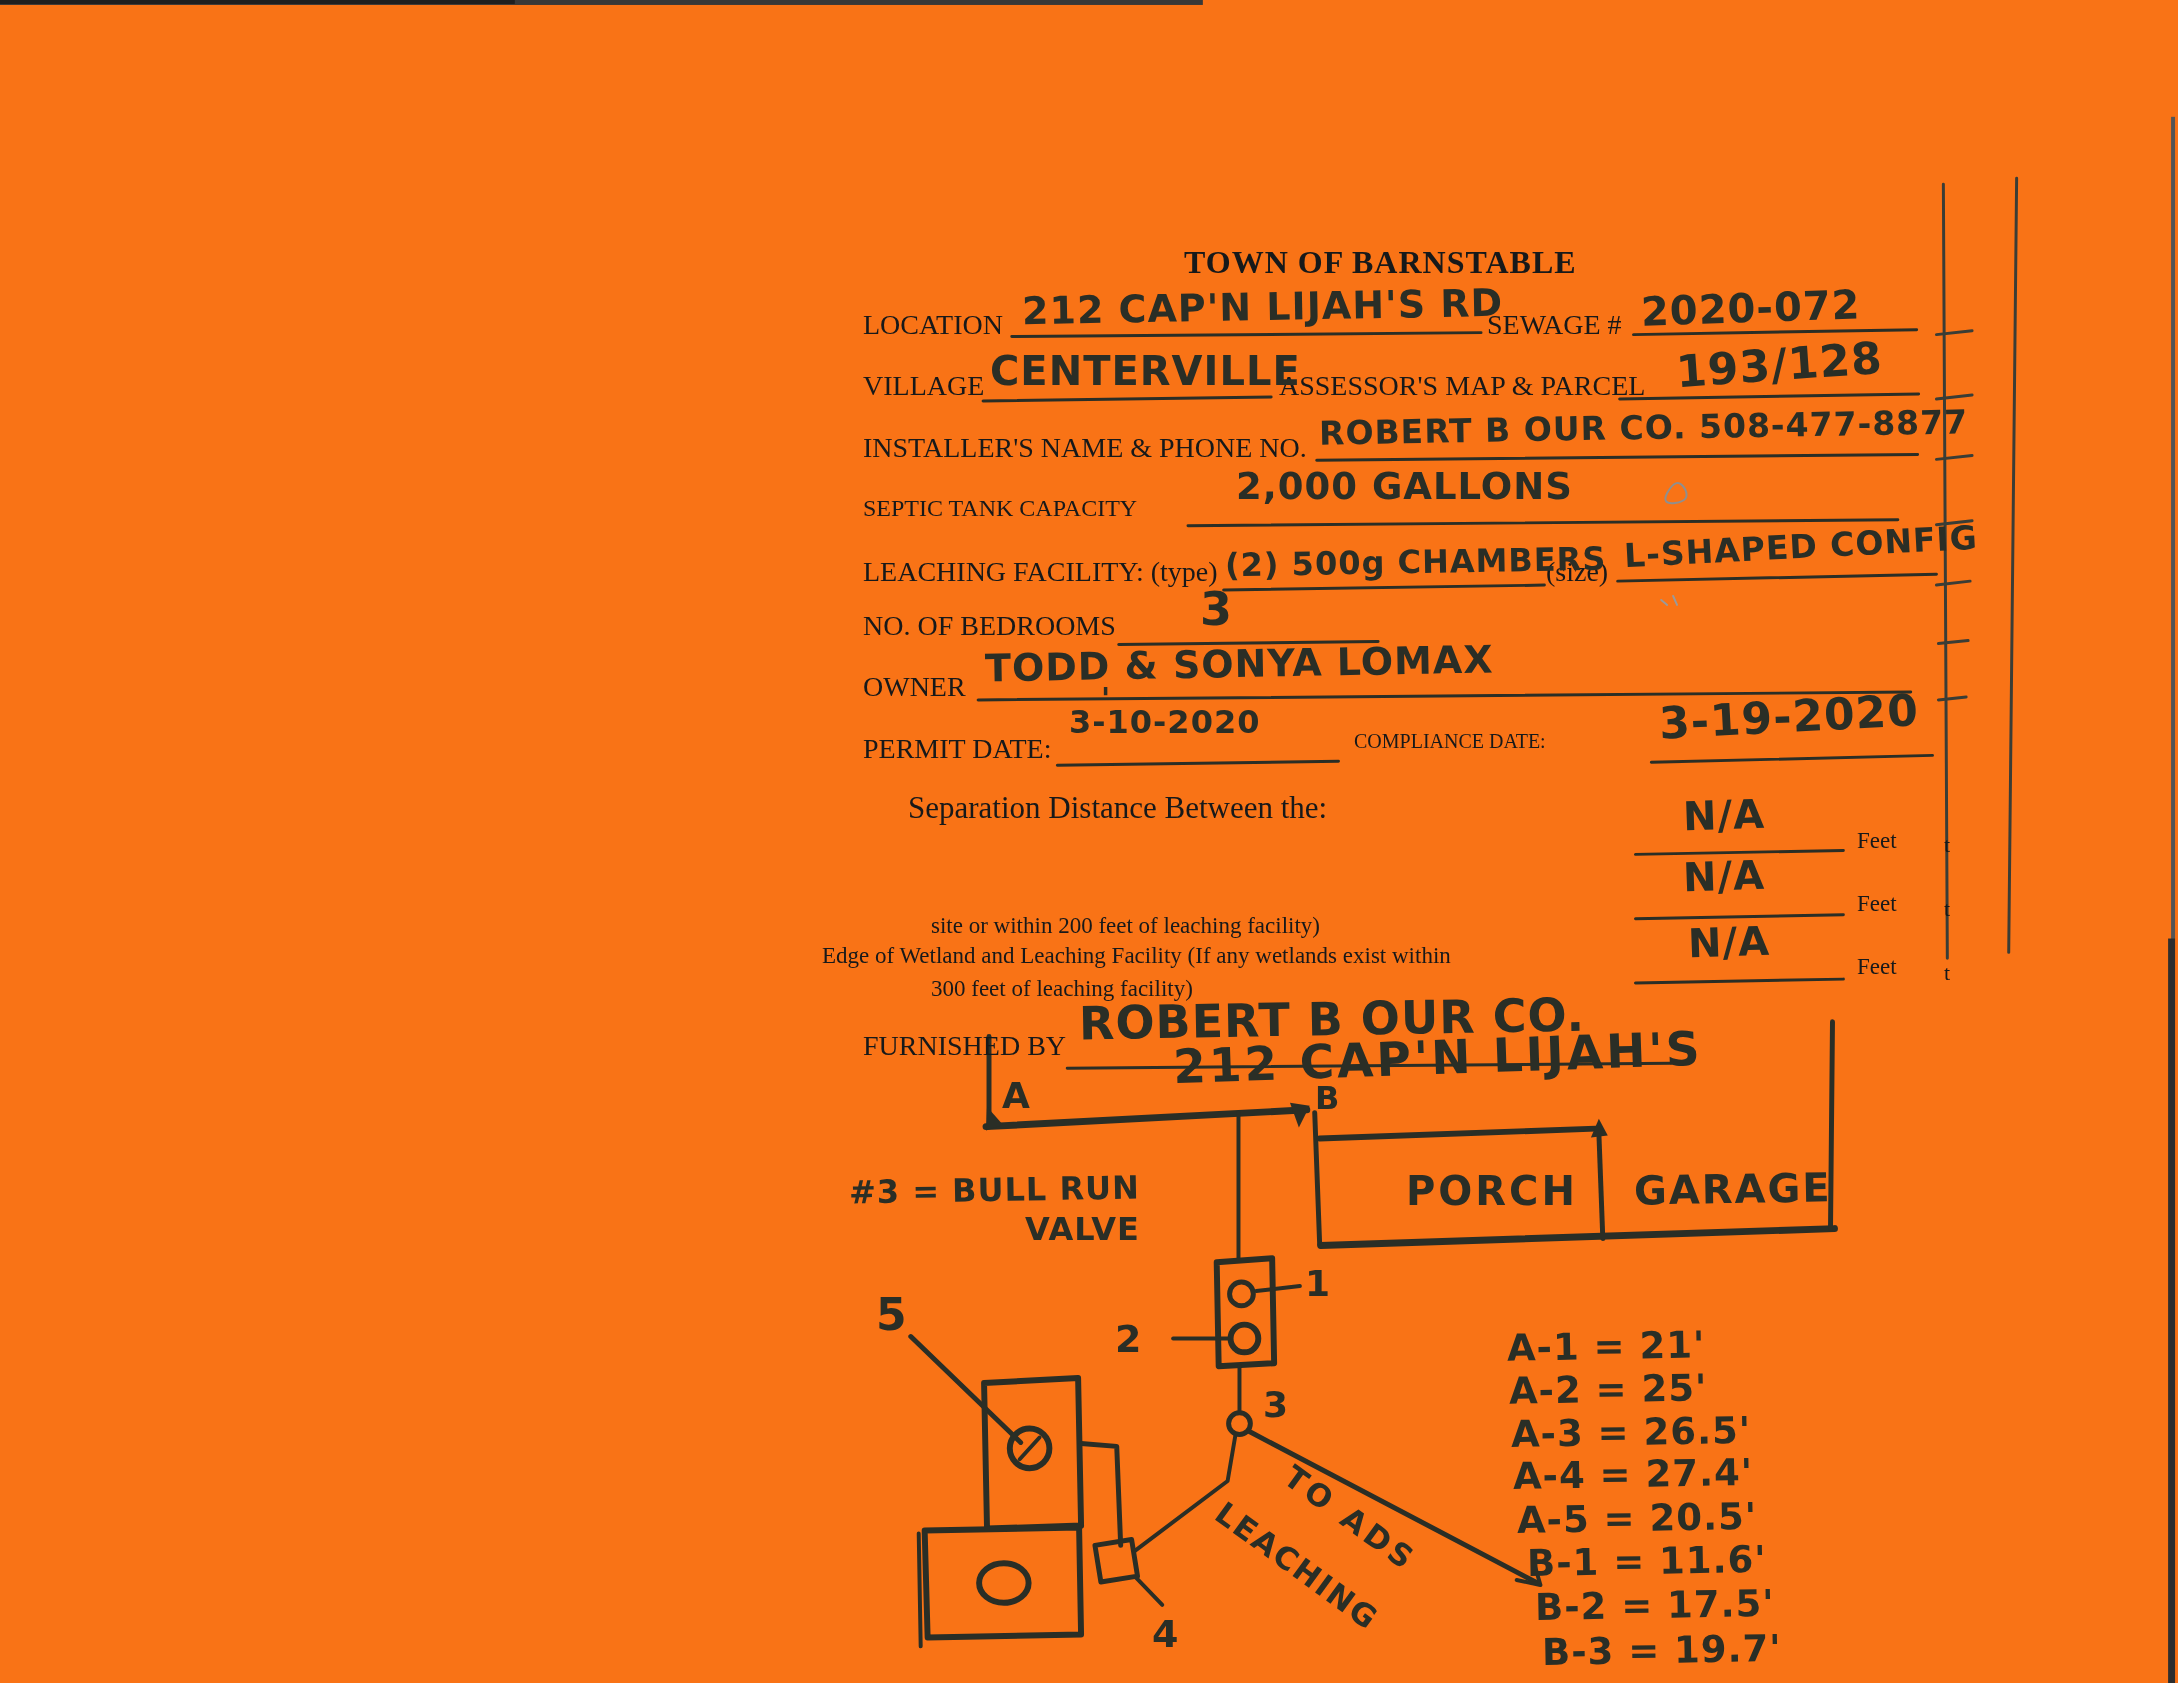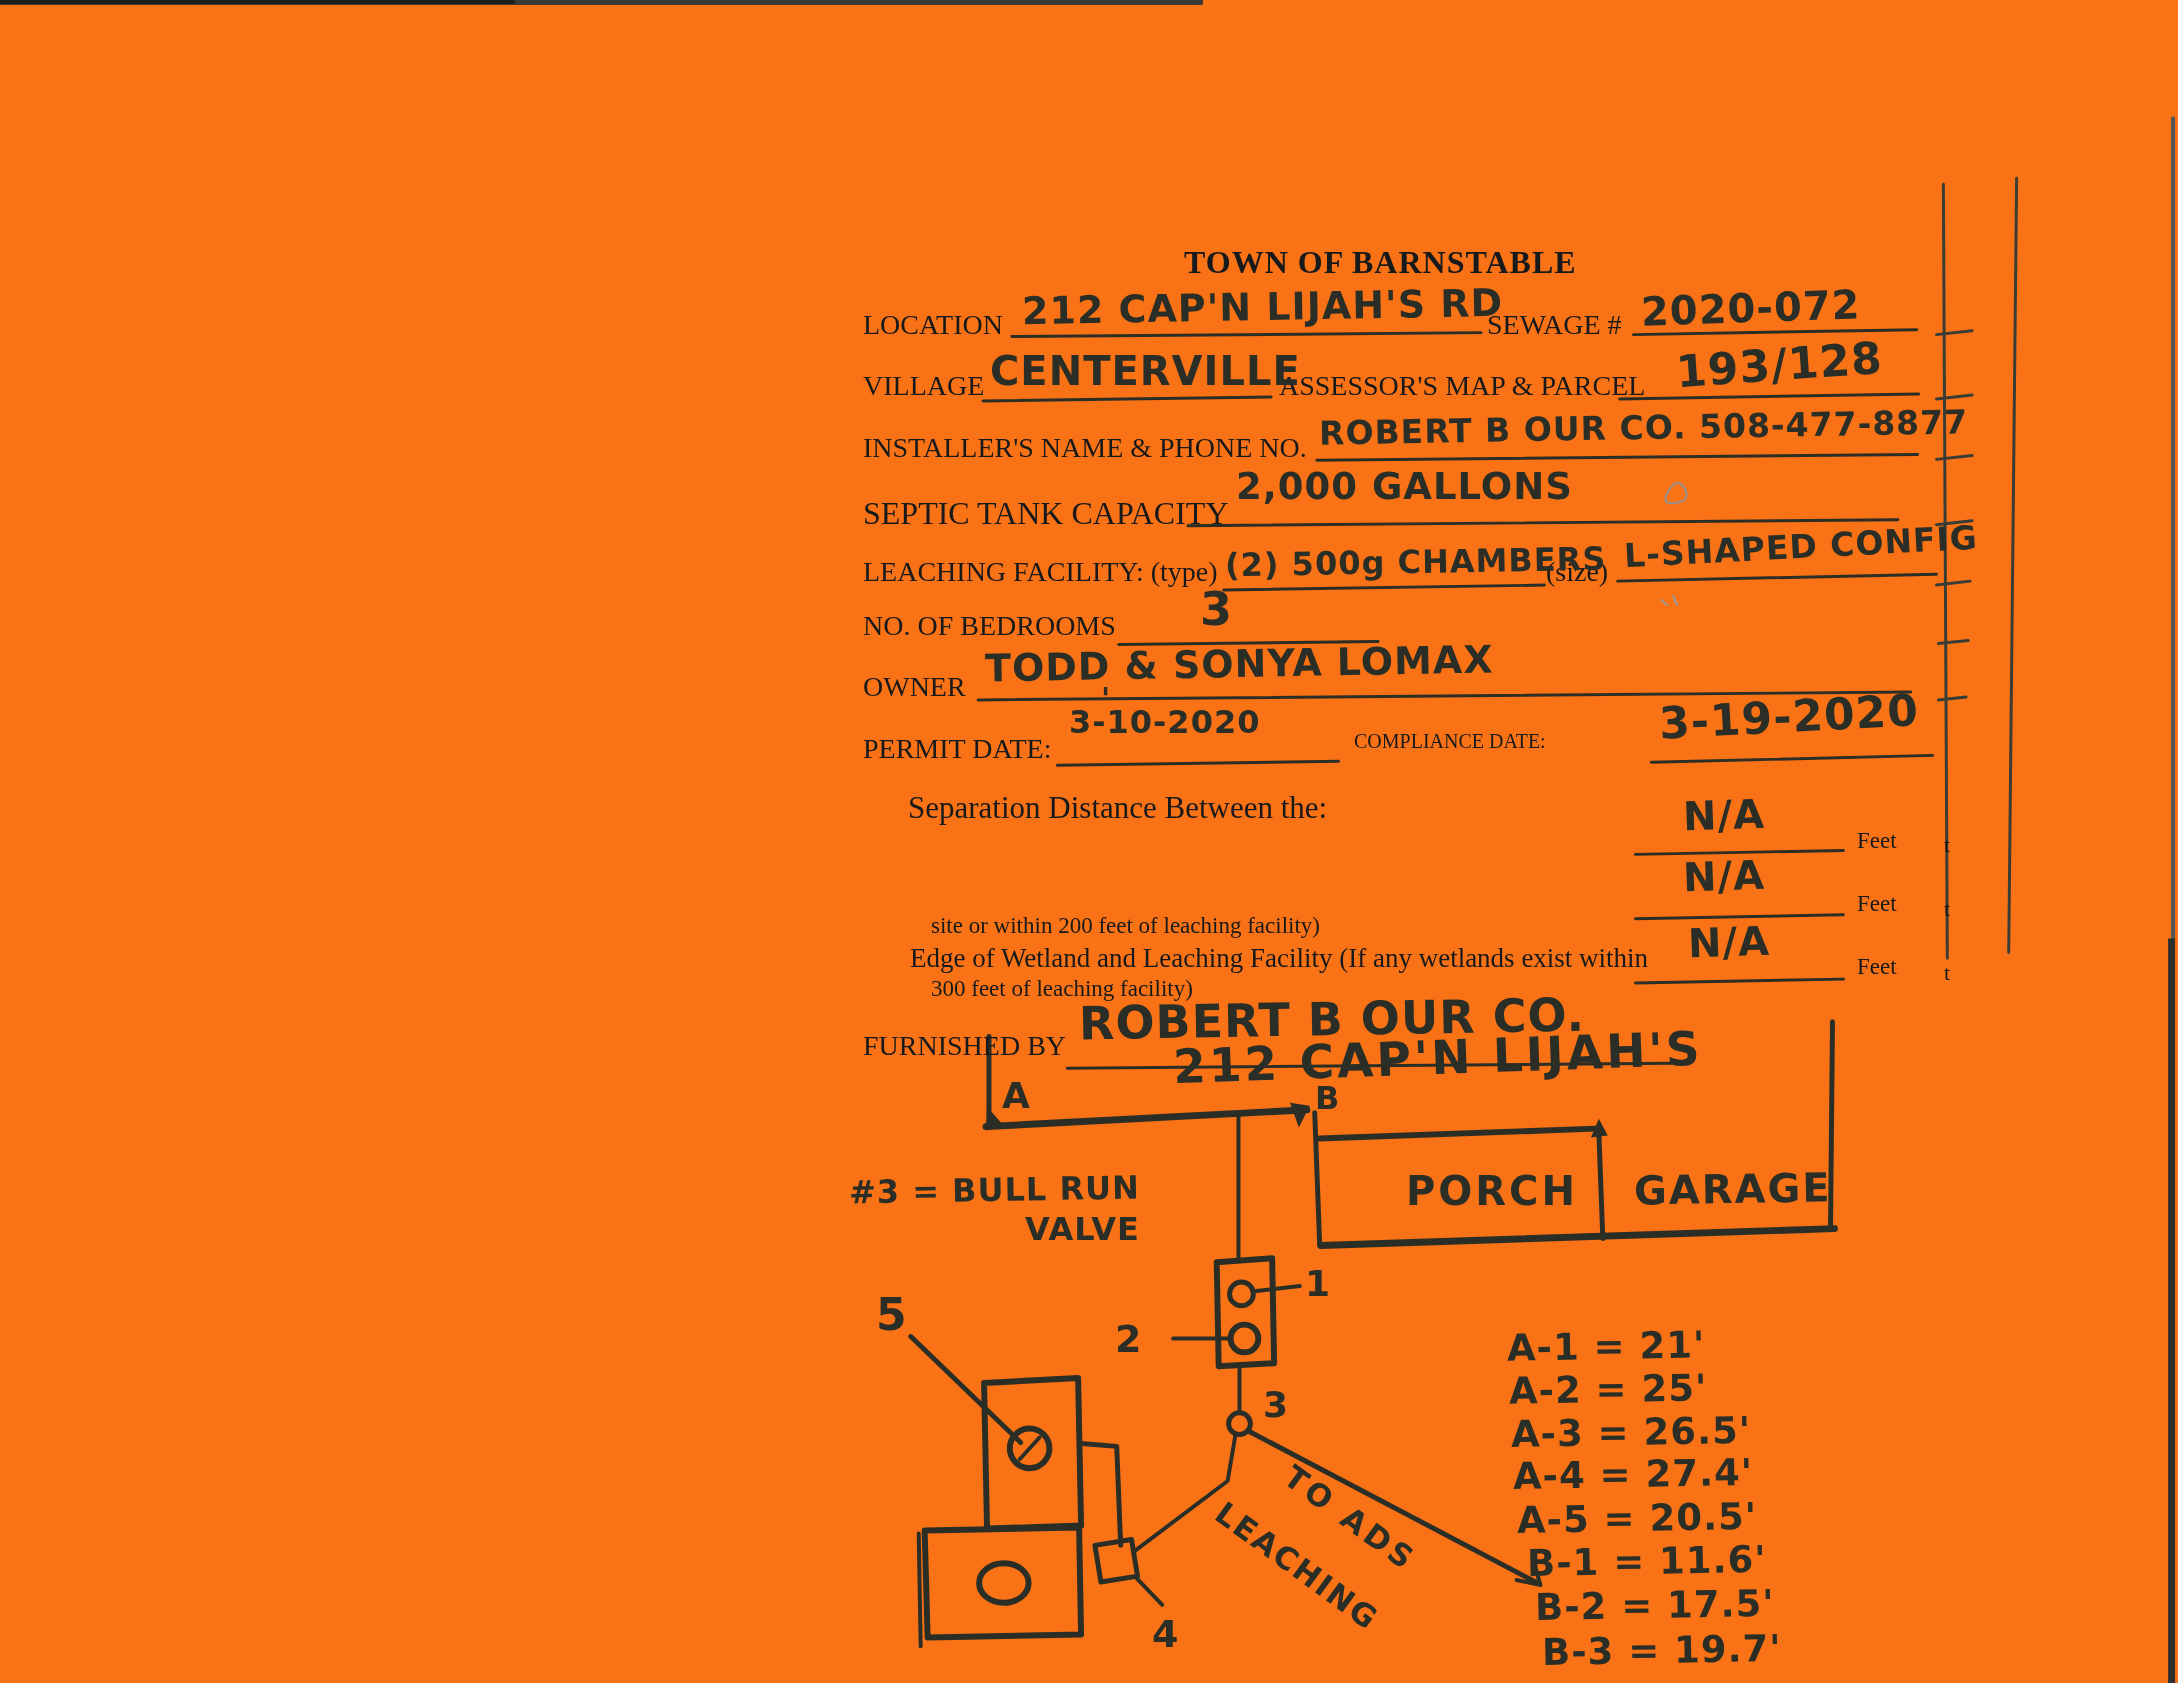--- a/index.html
+++ b/index.html
@@ -101,31 +101,31 @@
     </g>
   </svg>
 
   <div class="label" style="left:1184px;top:244px;font-size:32px;font-weight:bold;letter-spacing:1px">TOWN OF BARNSTABLE</div>
 
   <div class="label" style="left:863px;top:309px;font-size:28px">LOCATION</div>
   <div class="label" style="left:1487px;top:309px;font-size:28px">SEWAGE #</div>
   <div class="label" style="left:863px;top:370px;font-size:28px">VILLAGE</div>
   <div class="label" style="left:1279px;top:370px;font-size:28px">ASSESSOR'S MAP &amp; PARCEL</div>
   <div class="label" style="left:863px;top:432px;font-size:28px">INSTALLER'S NAME &amp; PHONE NO.</div>
-  <div class="label" style="left:863px;top:495px;font-size:32px">SEPTIC TANK CAPACITY</div>
+  <div class="label" style="left:863px;top:495px;font-size:24px">SEPTIC TANK CAPACITY</div>
   <div class="label" style="left:863px;top:556px;font-size:28px">LEACHING FACILITY: (type)</div>
   <div class="label" style="left:1546px;top:556px;font-size:28px">(size)</div>
   <div class="label" style="left:863px;top:610px;font-size:28px">NO. OF BEDROOMS</div>
   <div class="label" style="left:863px;top:671px;font-size:28px">OWNER</div>
   <div class="label" style="left:863px;top:733px;font-size:28px">PERMIT DATE:</div>
   <div class="label" style="left:1354px;top:730px;font-size:20px">COMPLIANCE DATE:</div>
 
   <div class="label" style="left:908px;top:790px;font-size:31px">Separation Distance Between the:</div>
   <div class="label" style="left:931px;top:913px;font-size:23px">site or within 200 feet of leaching facility)</div>
-  <div class="label" style="left:910px;top:943px;font-size:27px">Edge of Wetland and Leaching Facility (If any wetlands exist within</div>
+  <div class="label" style="left:822px;top:943px;font-size:23px">Edge of Wetland and Leaching Facility (If any wetlands exist within</div>
   <div class="label" style="left:931px;top:976px;font-size:23px">300 feet of leaching facility)</div>
   <div class="label" style="left:1857px;top:828px;font-size:23px">Feet</div>
   <div class="label" style="left:1857px;top:891px;font-size:23px">Feet</div>
   <div class="label" style="left:1857px;top:954px;font-size:23px">Feet</div>
   <div class="label" style="left:863px;top:1030px;font-size:28px">FURNISHED BY</div>
 
   <div class="label" style="left:1944px;top:832px;font-size:22px">t</div>
   <div class="label" style="left:1944px;top:896px;font-size:22px">t</div>
   <div class="label" style="left:1944px;top:960px;font-size:22px">t</div>
 

